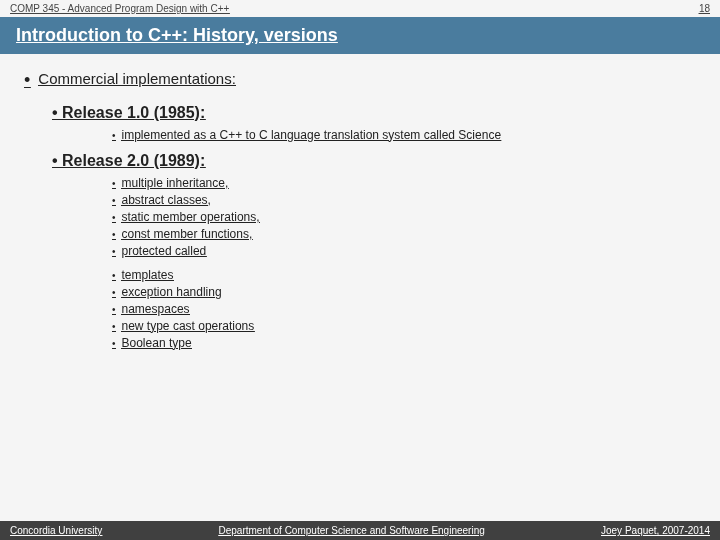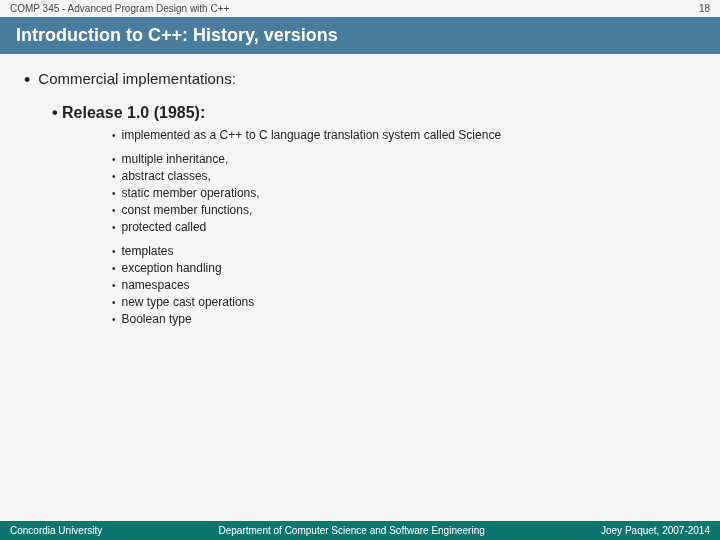--- a/index.html
+++ b/index.html
@@ -1,18 +1,19 @@
 <!DOCTYPE html>
 <html><head>
   <meta charset="utf-8">
   <style>
     * {
       margin: 0;
       padding: 0;
       box-sizing: border-box;
+      text-decoration: underline;
     }
     body {
       width: 720px;
       height: 540px;
       background: #f5f5f5;
       font-family: Arial, Helvetica, sans-serif;
       font-size: 13px;
       color: #222;
       overflow: hidden;
     }
@@ -69,21 +70,21 @@
     .sub-sub-item .dot {
       margin-right: 6px;
       font-size: 10px;
       margin-top: 2px;
     }
     #footer {
       position: absolute;
       bottom: 0;
       left: 0;
       right: 0;
-      background: #0f766e;
+      background: #404040;
       color: white;
       font-size: 10px;
       padding: 4px 10px;
       display: flex;
       justify-content: space-between;
     }
     .release-block {
       margin-bottom: 10px;
     }
   </style>
@@ -111,20 +112,23 @@
     </div>
     <div class="sub-sub-section">
       <div class="sub-sub-item">
         <span class="dot">•</span>
         <span>implemented as a C++ to C language translation system called Science</span>
       </div>
     </div>
   </div>
 
   <div class="sub-section release-block">
+    <div class="sub-heading">
+      • <span>Release 2.0 (1989):</span>
+    </div>
     <div class="sub-sub-section">
       <div class="sub-sub-item">
         <span class="dot">•</span>
         <span>multiple inheritance,</span>
       </div>
       <div class="sub-sub-item">
         <span class="dot">•</span>
         <span>abstract classes,</span>
       </div>
       <div class="sub-sub-item">

